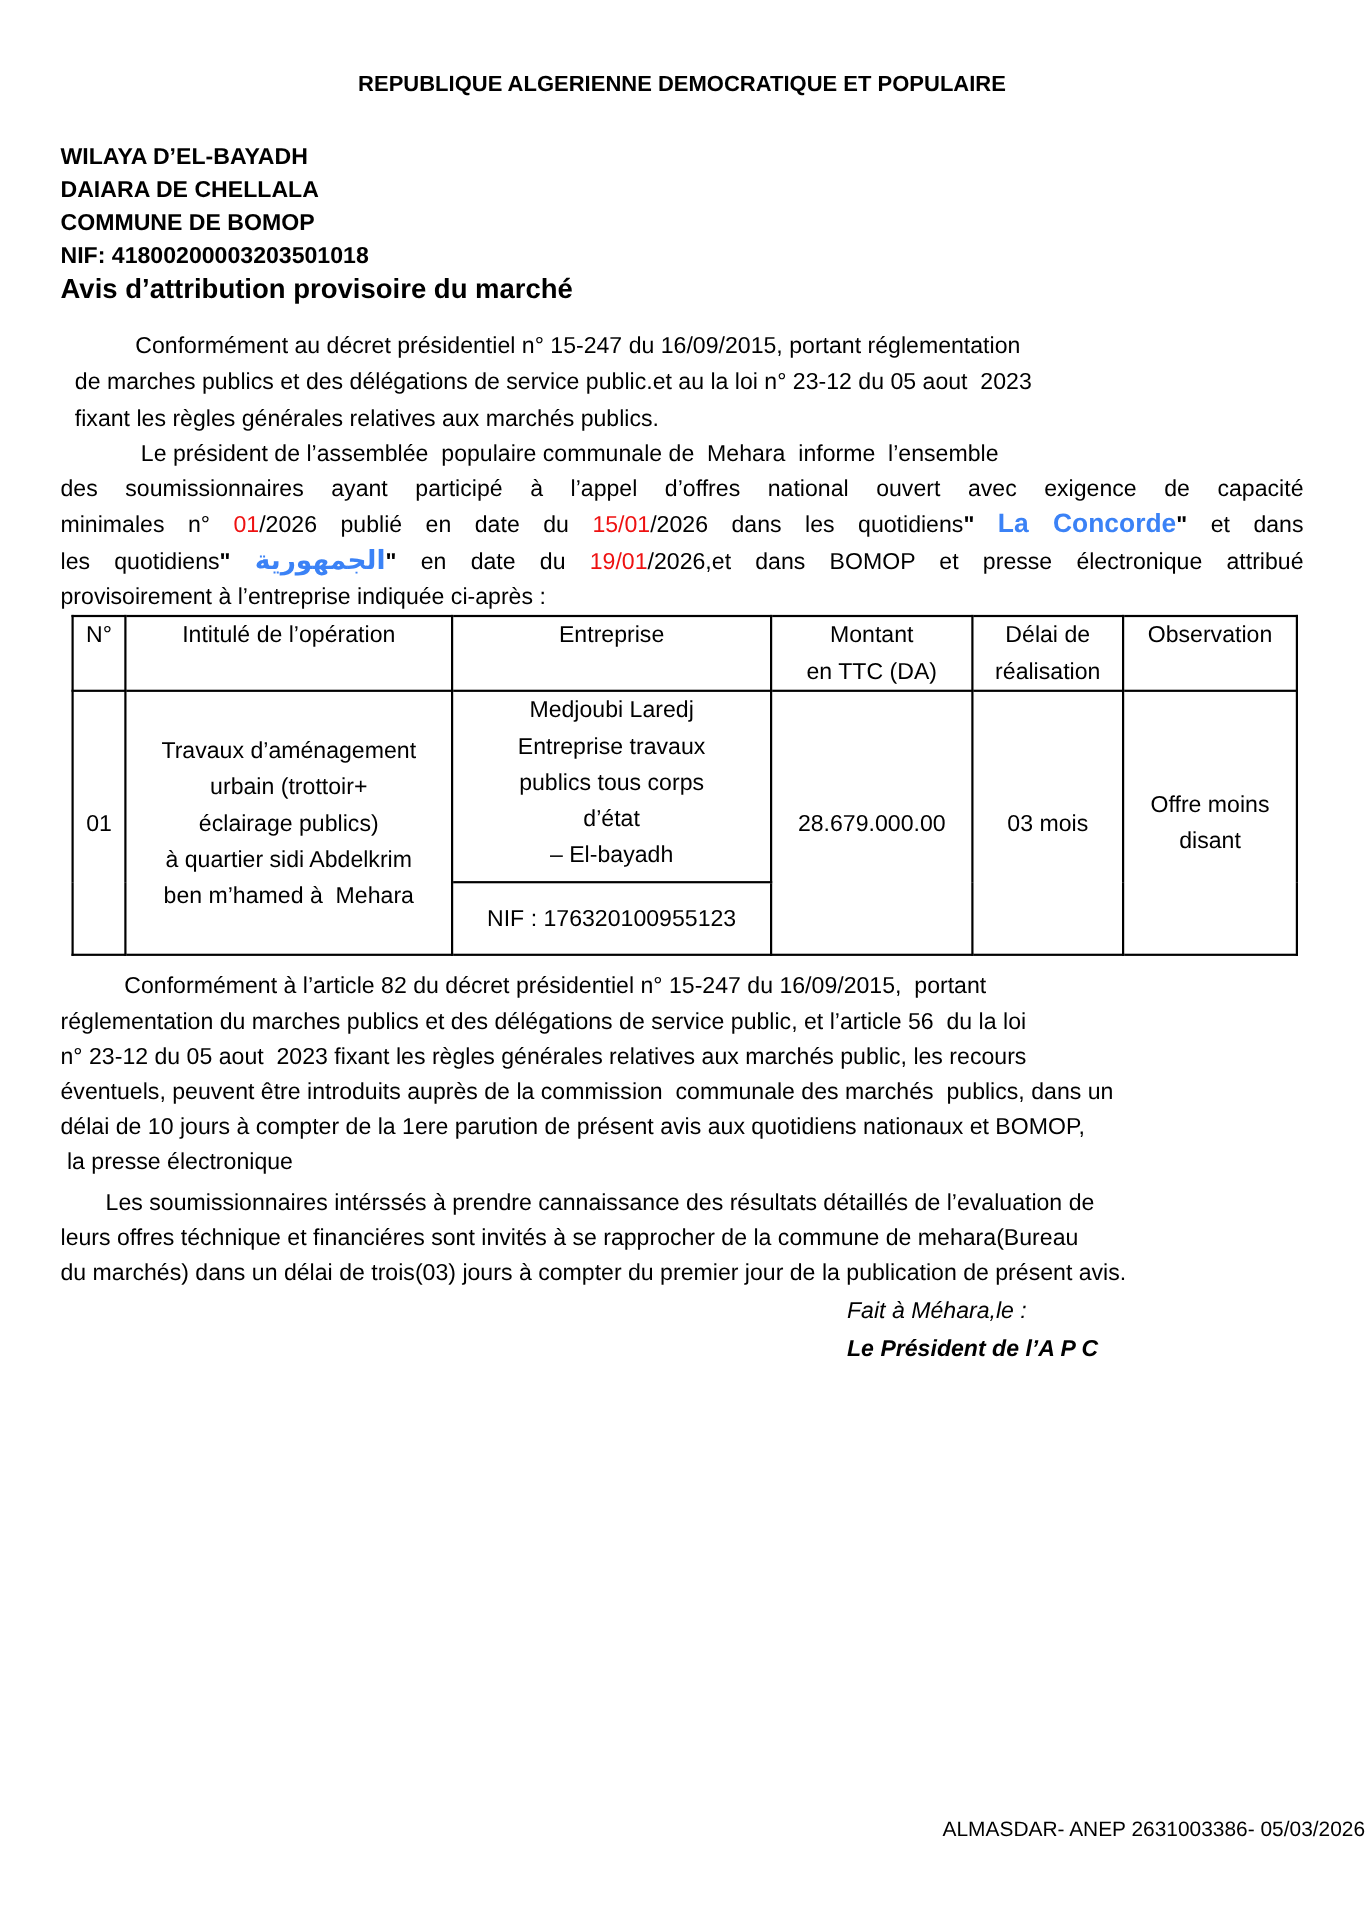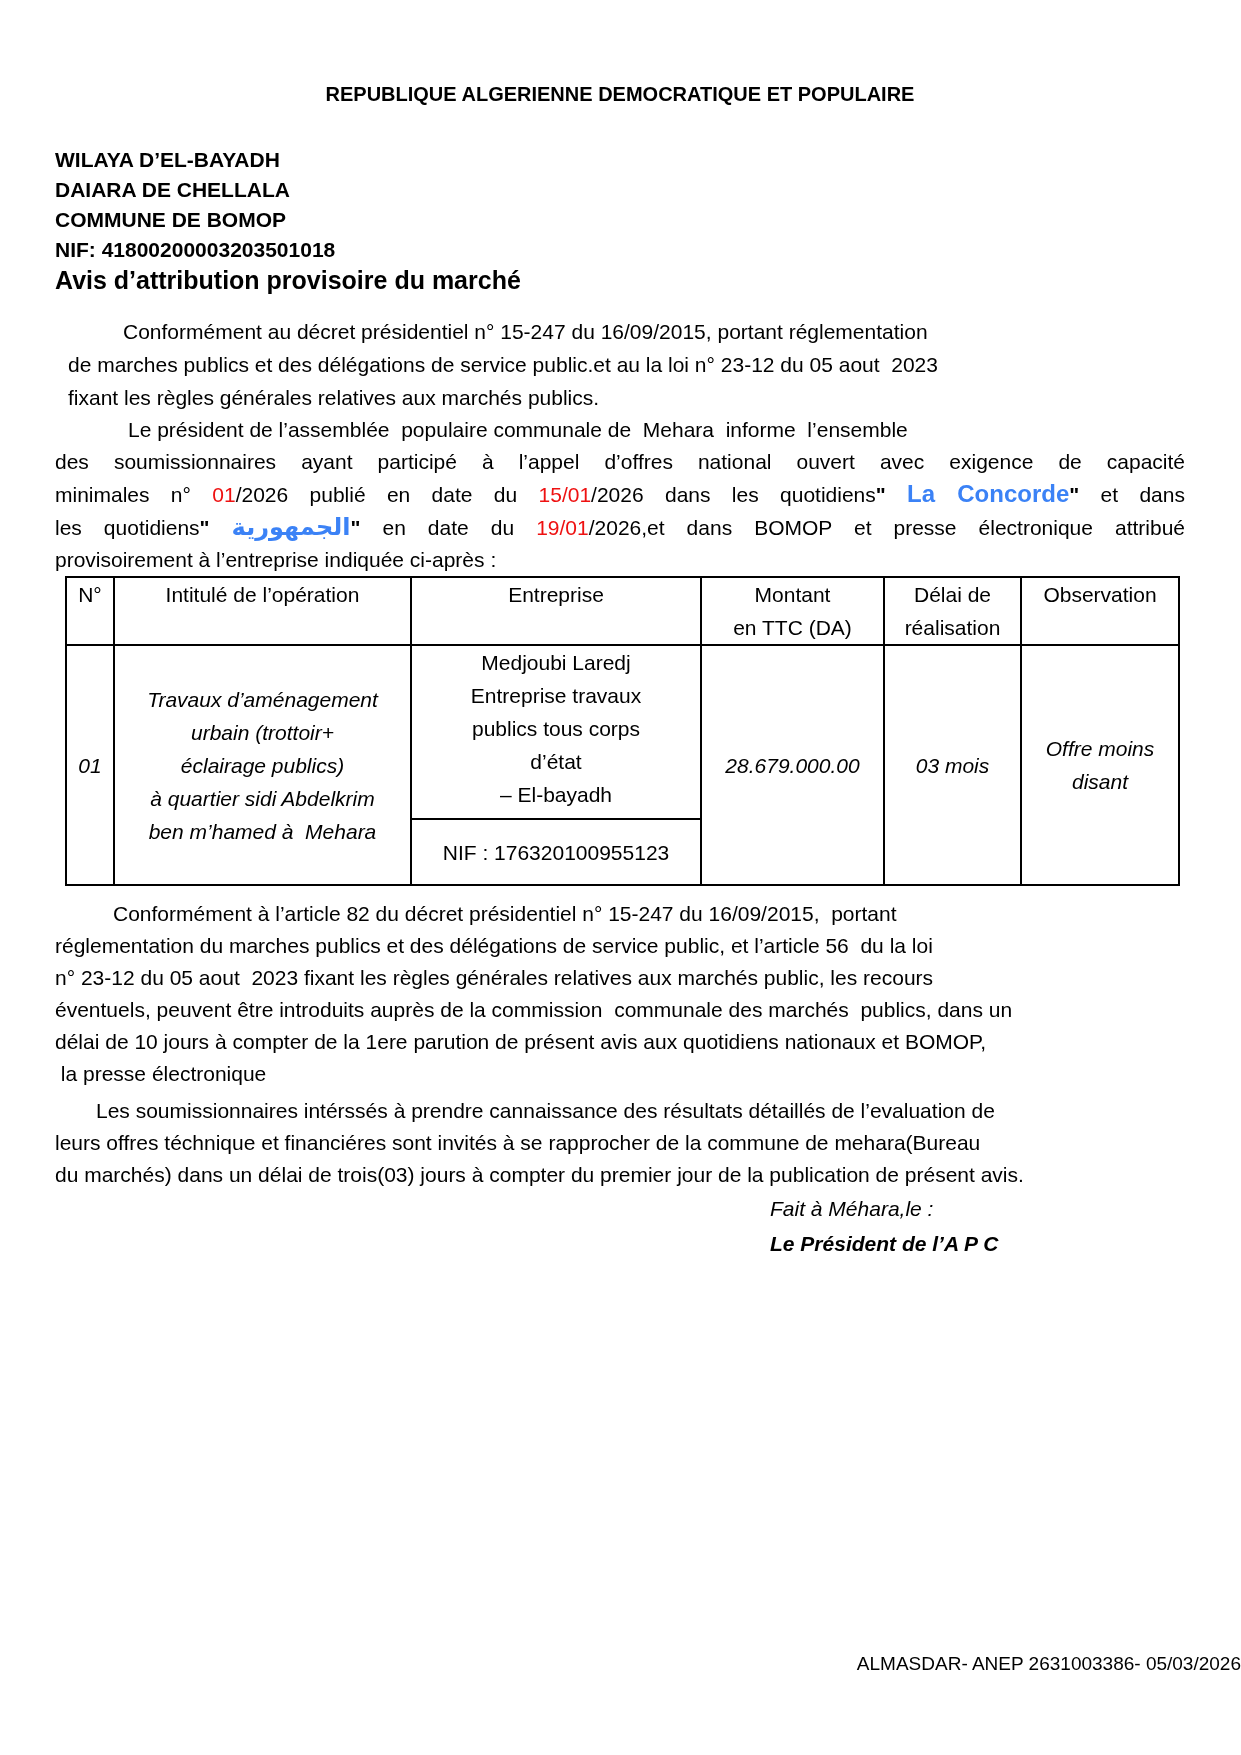--- a/index.html
+++ b/index.html
@@ -4,21 +4,21 @@
 <style>
   html,body { margin:0; padding:0; background:#ffffff; }
   .page {
     position:relative;
     width:1241px; height:1755px;
     background:#ffffff;
     color:#000000;
     font-family:"Liberation Sans","DejaVu Sans",sans-serif;
     overflow:hidden;
   }
-  .content { padding:82px 56px 0 55px; }
+  .content { padding:65px 56px 0 55px; }
 
   .republic { text-align:center; font-weight:bold; font-size:20px; line-height:24px; }
 
   .org { margin-top:39px; font-weight:bold; font-size:21px; }
   .org > div { line-height:30px; white-space:pre-wrap; }
 
   .doc-title { margin-top:0; text-align:left; font-weight:bold; font-size:25px; line-height:30px; }
 
   .para { font-size:21px; }
   .para > div, .para .line { line-height:33px; white-space:pre-wrap; }
@@ -51,21 +51,21 @@
     font-size:21px;
   }
   table.award td {
     border:2px solid #000000;
     padding:0 2px;
     text-align:center;
     line-height:33px;
     overflow:hidden;
   }
   td.hdr { vertical-align:top; padding-top:2px; height:62px; }
-  td.body-mid { vertical-align:middle;font-style:italic; }
+  td.body-mid { vertical-align:middle; }
   td.ent-top { vertical-align:top; padding-top:3px; height:172px; }
   td.ent-nif { vertical-align:middle; height:64px; }
   .cell-lines > div { line-height:33px; white-space:pre-wrap; }
 
   .signature { padding-left:715px; font-size:21px;font-style:italic; }
   .signature > div { line-height:35px; white-space:pre-wrap; }
   .sig-bold { font-weight:bold; }
 
   .footer {
     position:absolute; left:0; top:1653px; width:100%;

